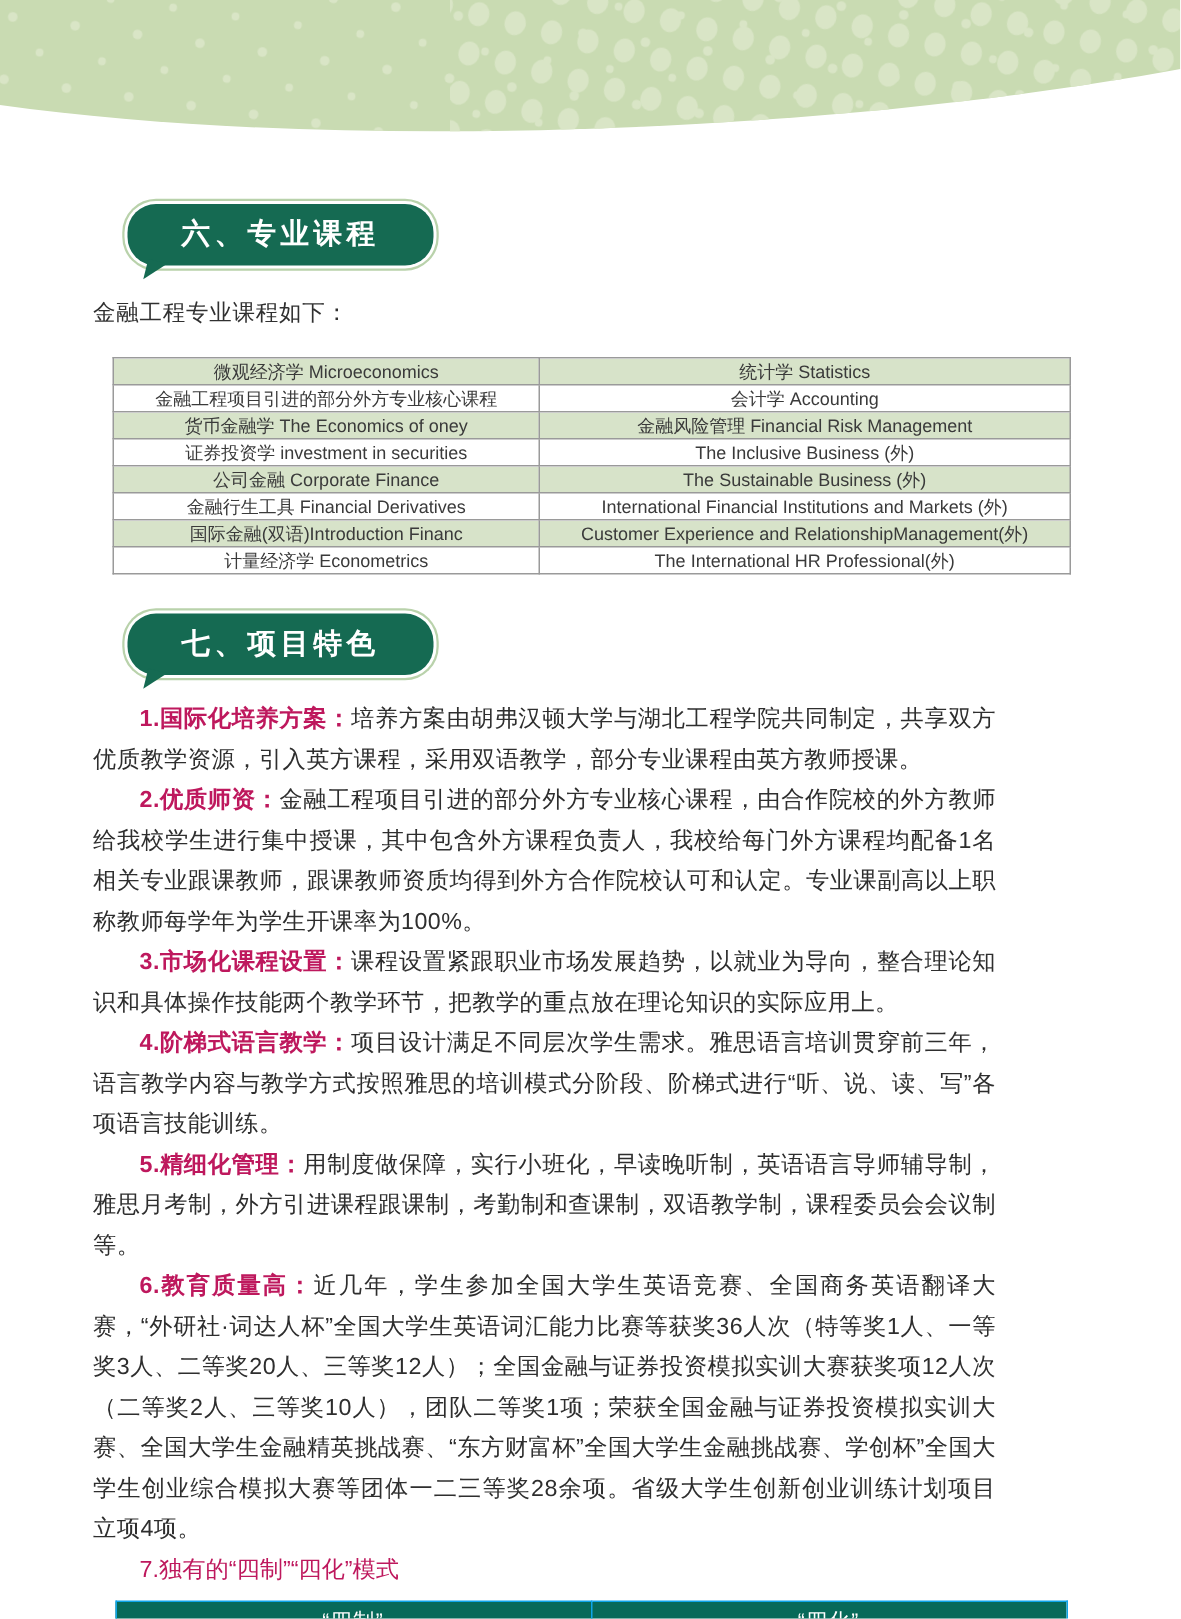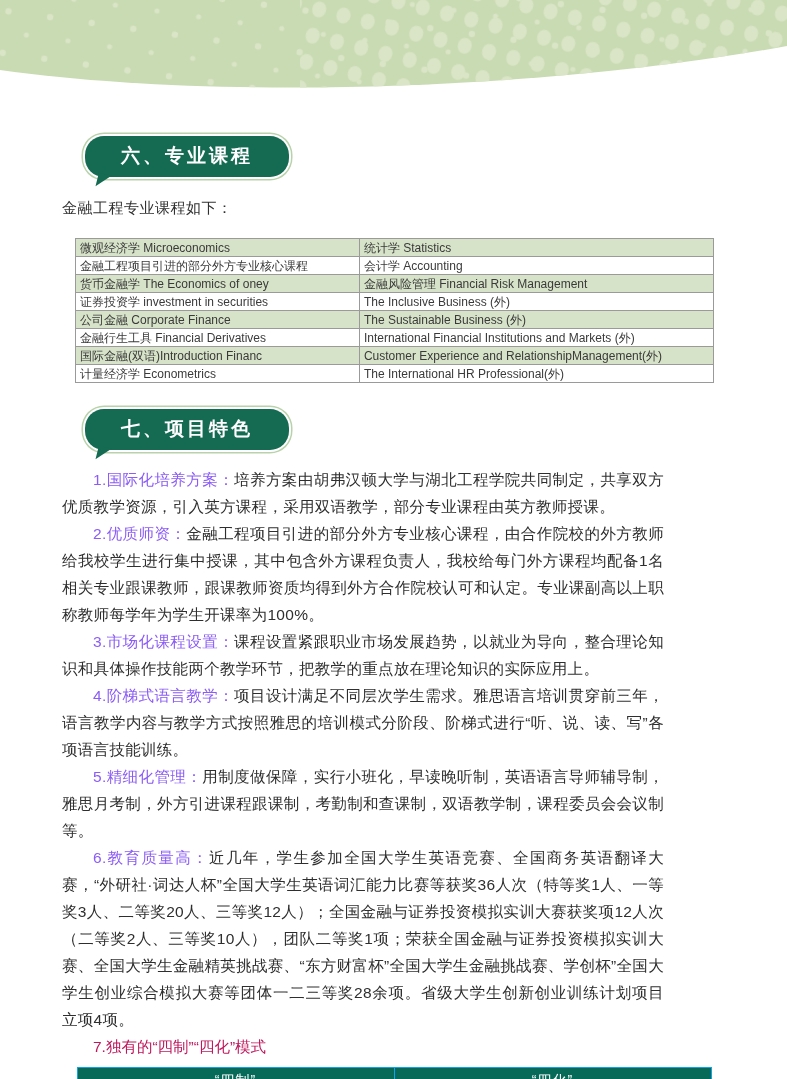--- a/index.html
+++ b/index.html
@@ -28,37 +28,37 @@
     width: 0; height: 0; border-top: 14px solid #156a52; border-right: 13px solid transparent;
     transform: rotate(14deg);
   }
 
   .intro { margin: 22px 0 0 0; font-size: 15px; letter-spacing: 0.5px; }
 
   
   table { border-collapse: collapse; table-layout: fixed; }
   .course-table { width: 639px; margin: 20px 0 0 13px; }
   .course-table td {
-    border: 1px solid #9a9a9a; font-size: 12px;
+    border: 1px solid #9a9a9a; text-align: center; font-size: 12px;
     line-height: 14px; padding: 1.5px 4px; height: 14px; color: #3a3a3a;
     overflow: hidden; white-space: nowrap;
   }
   .course-table col.c1 { width: 44.5%; }
   .course-table col.c2 { width: 55.5%; }
   .course-table tr:nth-child(odd) td { background: #d7e3c9; }
   .course-table tr:nth-child(even) td { background: #ffffff; }
 
   .section7-block { margin-top: 26px; }
 
   .paragraphs { margin-top: 16px; }
   .para {
     margin: 0; font-size: 15.5px; line-height: 27px; text-indent: 2em;
     text-align: justify; letter-spacing: 0.3px; color: #2e2e2e;
   }
-  .lead { color: #8b5cf6; }
+  .lead { color: #be185d; font-weight: bold; }
   .subheading {
     margin: 0; font-size: 15.5px; line-height: 27px; text-indent: 2em; color: #be185d;
   }
 
   
   .mode-table { width: 638px; margin: 7px 0 0 13px; }
   .mode-table th {
     background: #076a59; color: #ffffff; font-weight: normal; font-size: 14px;
     border: 1px solid #0ea5e9; height: 24px; padding: 1px; letter-spacing: 1px;
   }

